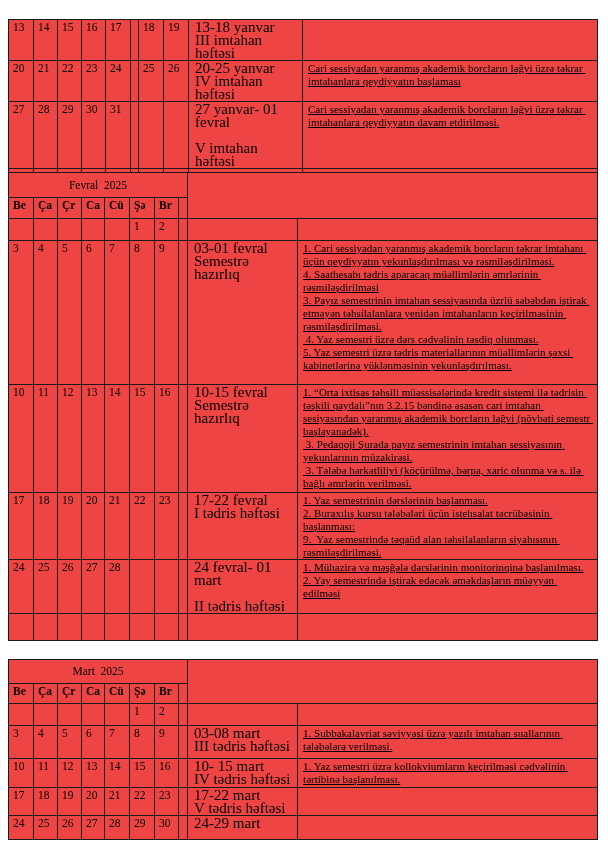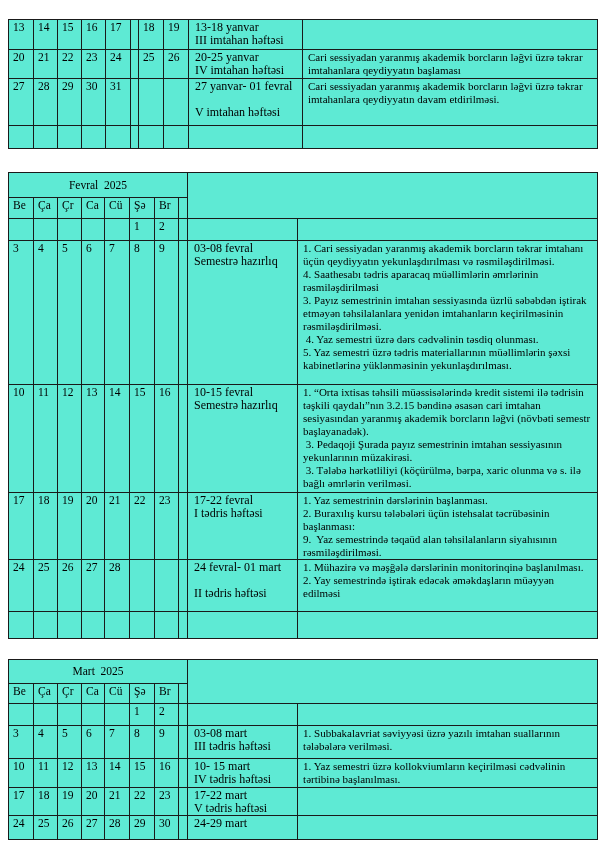--- a/index.html
+++ b/index.html
@@ -5,37 +5,37 @@
   * { margin:0; padding:0; box-sizing:border-box; }
   html,body { background:#fff; }
   body {
     width:608px; height:860px; position:relative; overflow:hidden;
     font-family:"Liberation Serif","DejaVu Serif",serif; color:#000;
   }
   .page { position:absolute; left:0; top:0; width:608px; height:860px; background:#fff; }
   table.cal {
     position:absolute; left:8px; width:589px;
     border-collapse:collapse; table-layout:fixed;
-    background:#5eead4;
+    background:#ef4444;
   }
   .cal td {
     border:1px solid #1a1a1a;
     vertical-align:top;
     font-size:11px; line-height:13px;
     padding:1px 2px 0 4px;
   }
   .cal td.title {
     text-align:center; vertical-align:middle;
     font-size:11.5px; white-space:pre; padding:0;
   }
   .cal td.daynum { font-size:11.5px; }
-  .cal td.dayhdr { font-size:11.5px; }
-  .cal td.week  { white-space:pre-line; padding-left:6px; font-size:12px; }
+  .cal td.dayhdr { font-size:11.5px;font-weight:bold; }
+  .cal td.week  { white-space:pre-line; padding-left:6px; font-size:15px; }
   .cal td.desc  { padding-left:5px; padding-right:4px; }
-  .cal td.desc .item { white-space:pre-wrap; }
+  .cal td.desc .item { white-space:pre-wrap;text-decoration:underline; }
 </style>
 </head>
 <body>
 
 <div class="page">
   <table class="cal" style="top:19px">
       <colgroup>
         <col style="width: 25px;">
         <col style="width: 24px;">
         <col style="width: 24px;">
@@ -148,21 +148,21 @@
         </tr>
         <tr style="height: 144px;">
           <td class="daynum">3</td>
           <td class="daynum">4</td>
           <td class="daynum">5</td>
           <td class="daynum">6</td>
           <td class="daynum">7</td>
           <td class="daynum">8</td>
           <td class="daynum">9</td>
           <td></td>
-          <td class="week">03-08 fevral
+          <td class="week">03-01 fevral
 Semestrə hazırlıq</td>
           <td class="desc">
             <div class="item">1. Cari sessiyadan yaranmış akademik borcların təkrar imtahanı üçün qeydiyyatın yekunlaşdırılması və rəsmiləşdirilməsi.</div>
             <div class="item">4. Saathesabı tədris aparacaq müəllimlərin əmrlərinin rəsmiləşdirilməsi</div>
             <div class="item">3. Payız semestrinin imtahan sessiyasında üzrlü səbəbdən iştirak etməyən təhsilalanlara yenidən imtahanların keçirilməsinin rəsmiləşdirilməsi.</div>
             <div class="item"> 4. Yaz semestri üzrə dərs cədvəlinin təsdiq olunması.</div>
             <div class="item">5. Yaz semestri üzrə tədris materiallarının müəllimlərin şəxsi kabinetlərinə yüklənməsinin yekunlaşdırılması.</div>
           </td>
         </tr>
         <tr style="height: 108px;">

